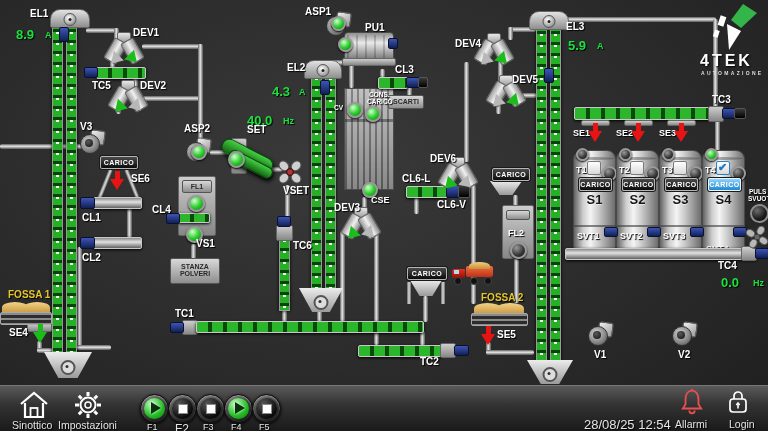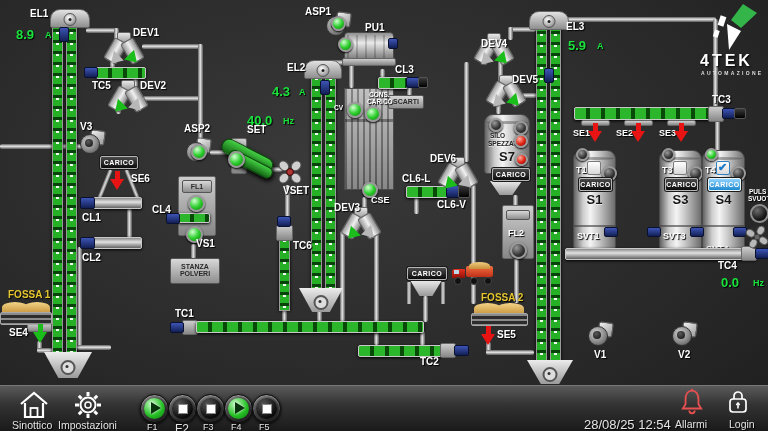--- a/index.html
+++ b/index.html
@@ -318,46 +318,37 @@
   <div class="arrow red" style="left:481px;top:326px">
       <div class="st"></div>
       <div class="hd"></div>
     </div>
   <div class="lbl" style="left:497px;top:329px">SE5</div>
   <div class="conv" style="left:358px;top:345px;width:82px"></div>
   <div class="gbox" style="left:440px;top:343px;width:14px;height:13px"></div>
   <div class="motb" style="left:454px;top:345px;width:13px;height:9px"></div>
   <div class="lbl" style="left:420px;top:356px">TC2</div>
 
-  <div class="lbl" style="left:481px;top:38px">DEV4</div>
+  <div class="lbl" style="left:455px;top:38px">DEV4</div>
   <div class="dev" style="left:476px;top:38px">
       <div class="top"></div>
       <div class="chL"></div>
       <div class="chR"></div>
     </div>
   <div class="dag gry" style="left:478px;top:55px;transform:rotate(45deg)"></div>
   <div class="dag grn" style="left:496px;top:54px;transform:rotate(-45deg)"></div>
   <div class="lbl" style="left:512px;top:74px">DEV5</div>
   <div class="dev" style="left:488px;top:80px">
       <div class="top"></div>
       <div class="chL"></div>
       <div class="chR"></div>
     </div>
   <div class="dag gry" style="left:490px;top:97px;transform:rotate(45deg)"></div>
   <div class="dag grn" style="left:508px;top:96px;transform:rotate(-45deg)"></div>
 
-  <div class="silo" style="left:484px;top:114px;width:44px;height:58px">
-    <div class="led k" style="left:4px;top:3px;width:10px;height:10px"></div>
-    <div class="led k" style="left:29px;top:6px;width:10px;height:10px"></div>
-    <div class="led r" style="left:29px;top:19px;width:10px;height:10px"></div>
-    <div class="silo-txt" style="top:17px;text-align:left;padding-left:5px">SILO</div>
-    <div class="silo-txt" style="top:25px;text-align:left;padding-left:3px">SPEZZATO</div>
-    <div class="silo-name" style="top:34px">S7</div>
-    <div class="led r" style="left:30px;top:38px;width:9px;height:9px"></div>
-  </div>
   <div class="carico" style="left:492px;top:168px;width:36px;height:11px;line-height:11px">CARICO</div>
   <div class="hopper" style="left:490px;top:181px;width:32px;height:14px"></div>
   <div class="gbox" style="left:502px;top:205px;width:30px;height:52px"></div>
   <div class="stbox" style="left:506px;top:210px;width:22px;height:8px;line-height:8px"></div>
   <div class="lbl sm" style="left:508px;top:228px">FL2</div>
   <div class="led k" style="left:510px;top:242px;width:13px;height:13px"></div>
 
   <div class="cap" style="left:529px;top:11px;width:38px">
       <div class="wheel"></div>
     </div>
@@ -400,20 +391,30 @@
     <div class="lbl sm" style="left:2px;top:14px;color:#fff">T1</div>
     <div class="chk" style="left:13px;top:10px"></div>
     <div class="led k" style="left:28px;top:15px;width:11px;height:11px"></div>
     <div class="carico" style="left:5px;top:27px;width:31px;height:11px;line-height:11px">CARICO</div>
     <div class="silo-name" style="top:41px">S1</div>
     <div style="position:absolute;left:0;right:0;top:74px;height:2px;background:rgba(60,60,60,.6)"></div>
     <div class="lbl sm" style="left:3px;top:80px">SVT1</div>
   </div>
   <div class="motb" style="left:604px;top:227px;width:12px;height:8px"></div>
 
+  <div class="silo" style="left:616px;top:150px;width:41px;height:98px">
+    <div class="led k" style="left:2px;top:-3px;width:9px;height:9px"></div>
+    <div class="lbl sm" style="left:2px;top:14px;color:#fff">T2</div>
+    <div class="chk" style="left:13px;top:10px"></div>
+    <div class="led k" style="left:28px;top:15px;width:11px;height:11px"></div>
+    <div class="carico" style="left:5px;top:27px;width:31px;height:11px;line-height:11px">CARICO</div>
+    <div class="silo-name" style="top:41px">S2</div>
+    <div style="position:absolute;left:0;right:0;top:74px;height:2px;background:rgba(60,60,60,.6)"></div>
+    <div class="lbl sm" style="left:3px;top:80px">SVT2</div>
+  </div>
   <div class="motb" style="left:647px;top:227px;width:12px;height:8px"></div>
 
   <div class="silo" style="left:659px;top:150px;width:41px;height:98px">
     <div class="led k" style="left:2px;top:-3px;width:9px;height:9px"></div>
     <div class="lbl sm" style="left:2px;top:14px;color:#fff">T3</div>
     <div class="chk" style="left:13px;top:10px"></div>
     <div class="led k" style="left:28px;top:15px;width:11px;height:11px"></div>
     <div class="carico" style="left:5px;top:27px;width:31px;height:11px;line-height:11px">CARICO</div>
     <div class="silo-name" style="top:41px">S3</div>
     <div style="position:absolute;left:0;right:0;top:74px;height:2px;background:rgba(60,60,60,.6)"></div>

